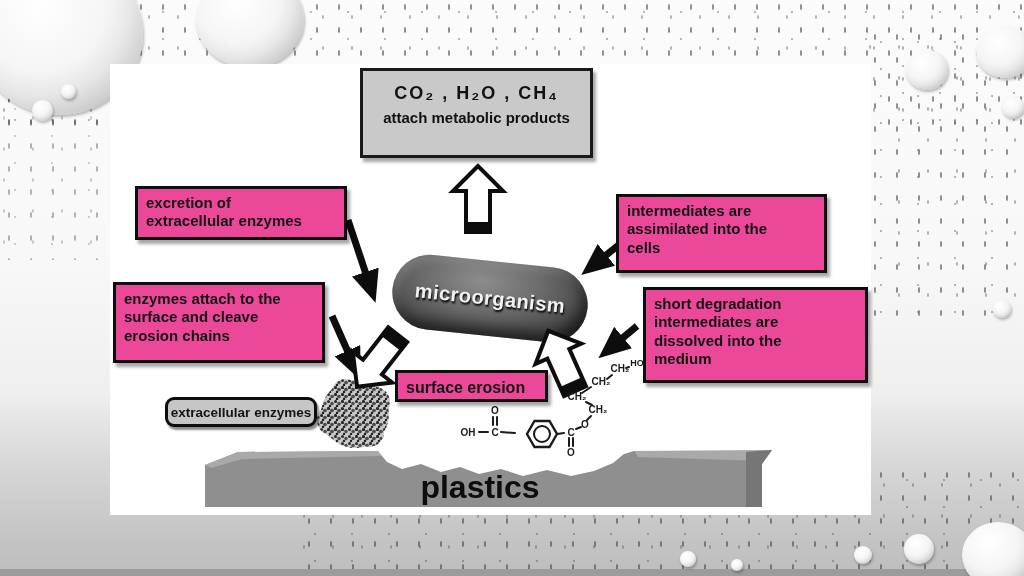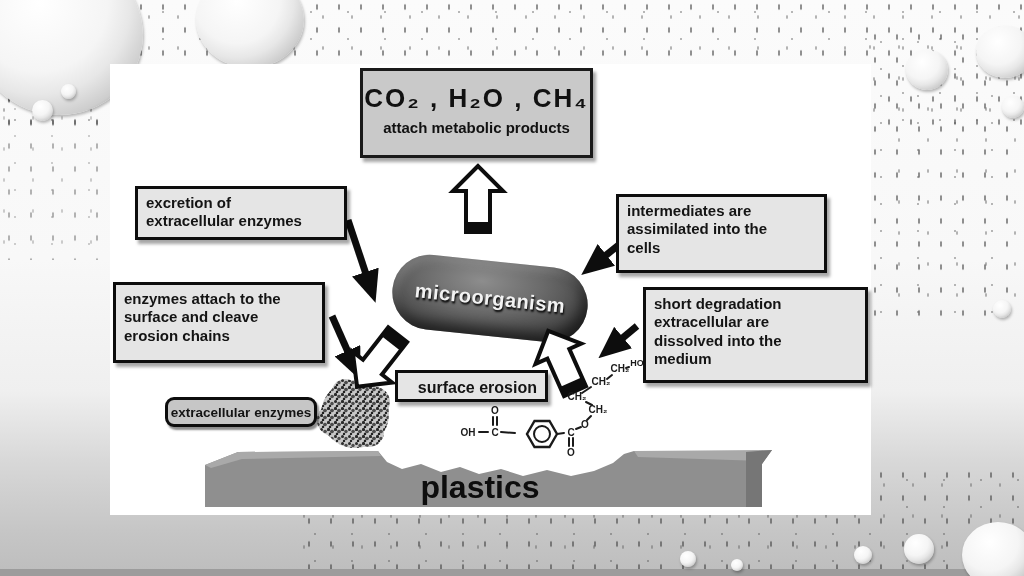--- a/index.html
+++ b/index.html
@@ -22,33 +22,33 @@
     position:absolute;border-radius:50%;
     background:radial-gradient(circle at 38% 30%, #ffffff 0%, #f5f5f5 45%, #e7e7e7 60%, #cdcdcd 76%, #9a9a9a 85%, #d6d6d6 93%, #c2c2c2 100%);
     box-shadow:1px 2px 3px rgba(0,0,0,.28);
   }
   .bottom-strip{position:absolute;left:0;top:569px;width:1024px;height:7px;background:#9c9c9c;}
   
   .panel{position:absolute;left:110px;top:64px;width:761px;height:451px;background:#ffffff;z-index:1;}
   .panel-svg{position:absolute;left:0;top:0;z-index:3;}
   
   .label-box{
-    position:absolute;z-index:4;background:#e5e5e5;border:3px solid #0d0d0d;
+    position:absolute;z-index:4;background:#ec4899;border:3px solid #0d0d0d;
     box-shadow:3px 4px 3px rgba(0,0,0,.35);
     font-weight:bold;font-size:15px;line-height:1.22;color:#141414;
     padding:5px 8px;white-space:pre-line;box-sizing:border-box;
   }
   .products-box{
     position:absolute;z-index:4;left:250px;top:4px;width:233px;height:90px;
     background:#c9c9c9;border:3px solid #1a1a1a;box-shadow:3px 4px 3px rgba(0,0,0,.35);
     text-align:center;box-sizing:border-box;color:#111;
   }
-  .products-formula{font-weight:bold;font-size:26px;letter-spacing:2px;margin-top:12px;}
+  .products-formula{font-weight:bold;font-size:18px;letter-spacing:2px;margin-top:12px;}
   .products-sub{font-weight:bold;font-size:15px;margin-top:5px;}
-  .center-box{text-align:right;white-space:nowrap;}
+  .center-box{text-align:left;white-space:nowrap;}
   .pill{
     position:absolute;z-index:4;background:#c6c6c6;border:3px solid #0d0d0d;border-radius:9px;
     box-shadow:2px 3px 2px rgba(0,0,0,.45);
     font-weight:bold;font-size:13.5px;color:#141414;text-align:center;
     display:flex;align-items:center;justify-content:center;box-sizing:border-box;white-space:nowrap;
   }
   .capsule{
     position:absolute;z-index:2;left:282px;top:197px;width:196px;height:75px;
     border-radius:40px;transform:rotate(6deg);
     background:radial-gradient(ellipse at 45% 28%, #8d8d8d 0%, #6a6a6a 40%, #484848 72%, #2e2e2e 100%);
@@ -187,21 +187,21 @@
 
     <div class="label-box" style="left:25px;top:122px;width:212px;height:54px;">excretion of
 extracellular enzymes</div>
     <div class="label-box" style="left:506px;top:130px;width:211px;height:79px;">intermediates are
 assimilated into the
 cells</div>
     <div class="label-box" style="left:3px;top:218px;width:212px;height:81px;">enzymes attach to the
 surface and cleave
 erosion chains</div>
     <div class="label-box" style="left:533px;top:223px;width:225px;height:96px;">short degradation
-extracellular are
+intermediates are
 dissolved into the
 medium</div>
     <div class="label-box center-box" style="left:285px;top:306px;width:153px;height:32px;font-size:16px;">surface erosion</div>
 
     <div class="pill" style="left:55px;top:333px;width:152px;height:30px;">extracellular enzymes</div>
 
   </div>
 </div>
 
 </body></html>

